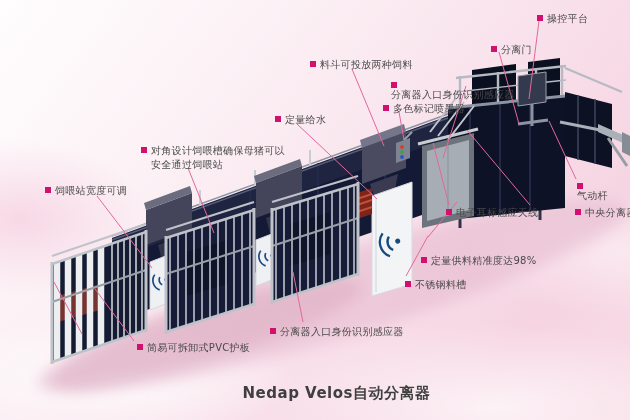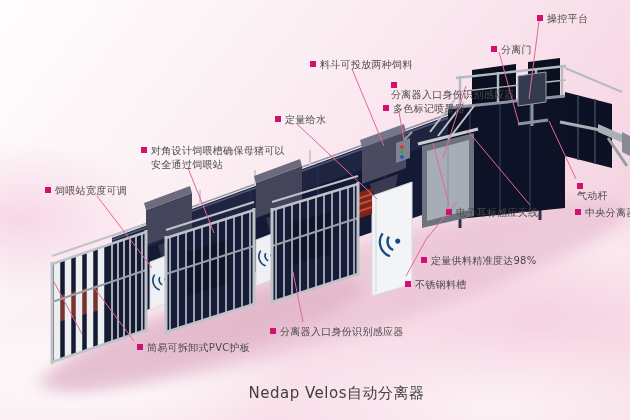--- a/index.html
+++ b/index.html
@@ -14,21 +14,21 @@
       linear-gradient(128deg,#fffdfe 0%,#fcf2f6 28%,#f9e3ec 55%,#f6d4e2 82%,#f8dde7 100%);
   }
   svg.layer{position:absolute;left:0;top:0;}
   .callout{
     position:absolute;display:flex;align-items:flex-start;
     font-size:10px;line-height:13.5px;letter-spacing:.3px;white-space:nowrap;
   }
   .callout .marker{width:6px;height:6px;margin:3px 4px 0 0;flex:none;}
   .page-title{
     position:absolute;left:0;right:0;top:384px;text-align:center;
-    font-size:15px;letter-spacing:.5px;font-weight:400;margin-left:43px;
+    font-size:15px;letter-spacing:.5px;font-weight:700;margin-left:43px;
   }
 </style>
 </head>
 <body>
 
 <div class="stage">
 
   <svg class="layer" width="630" height="420" viewBox="0 0 630 420">
     <defs>
       <filter id="soft" x="-30%" y="-30%" width="160%" height="160%">

